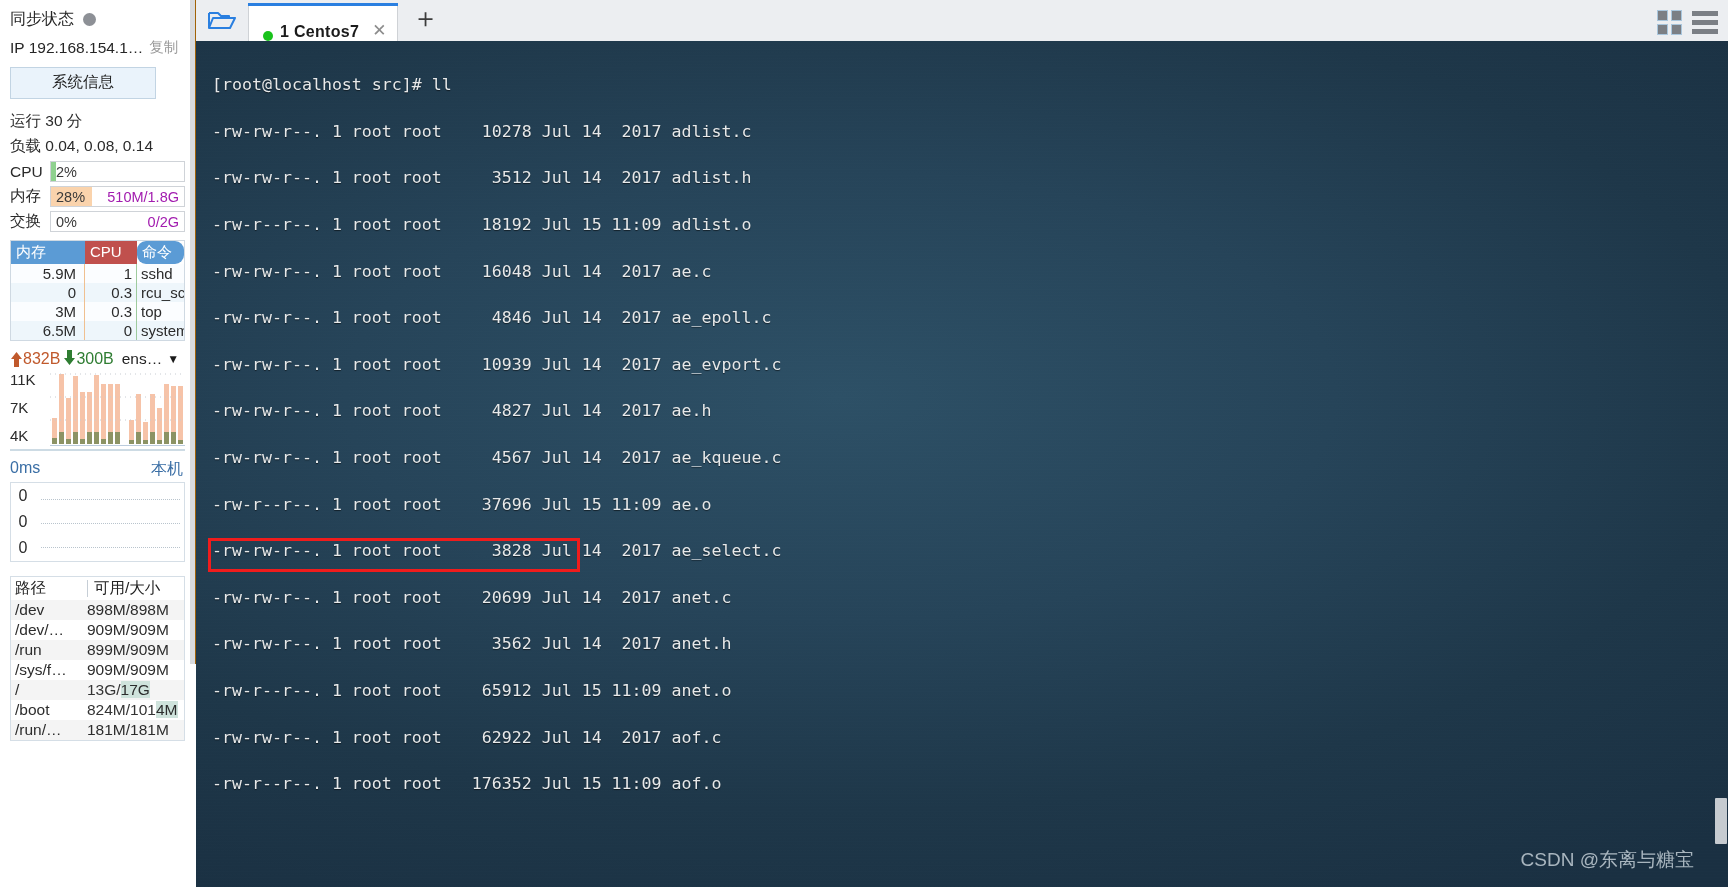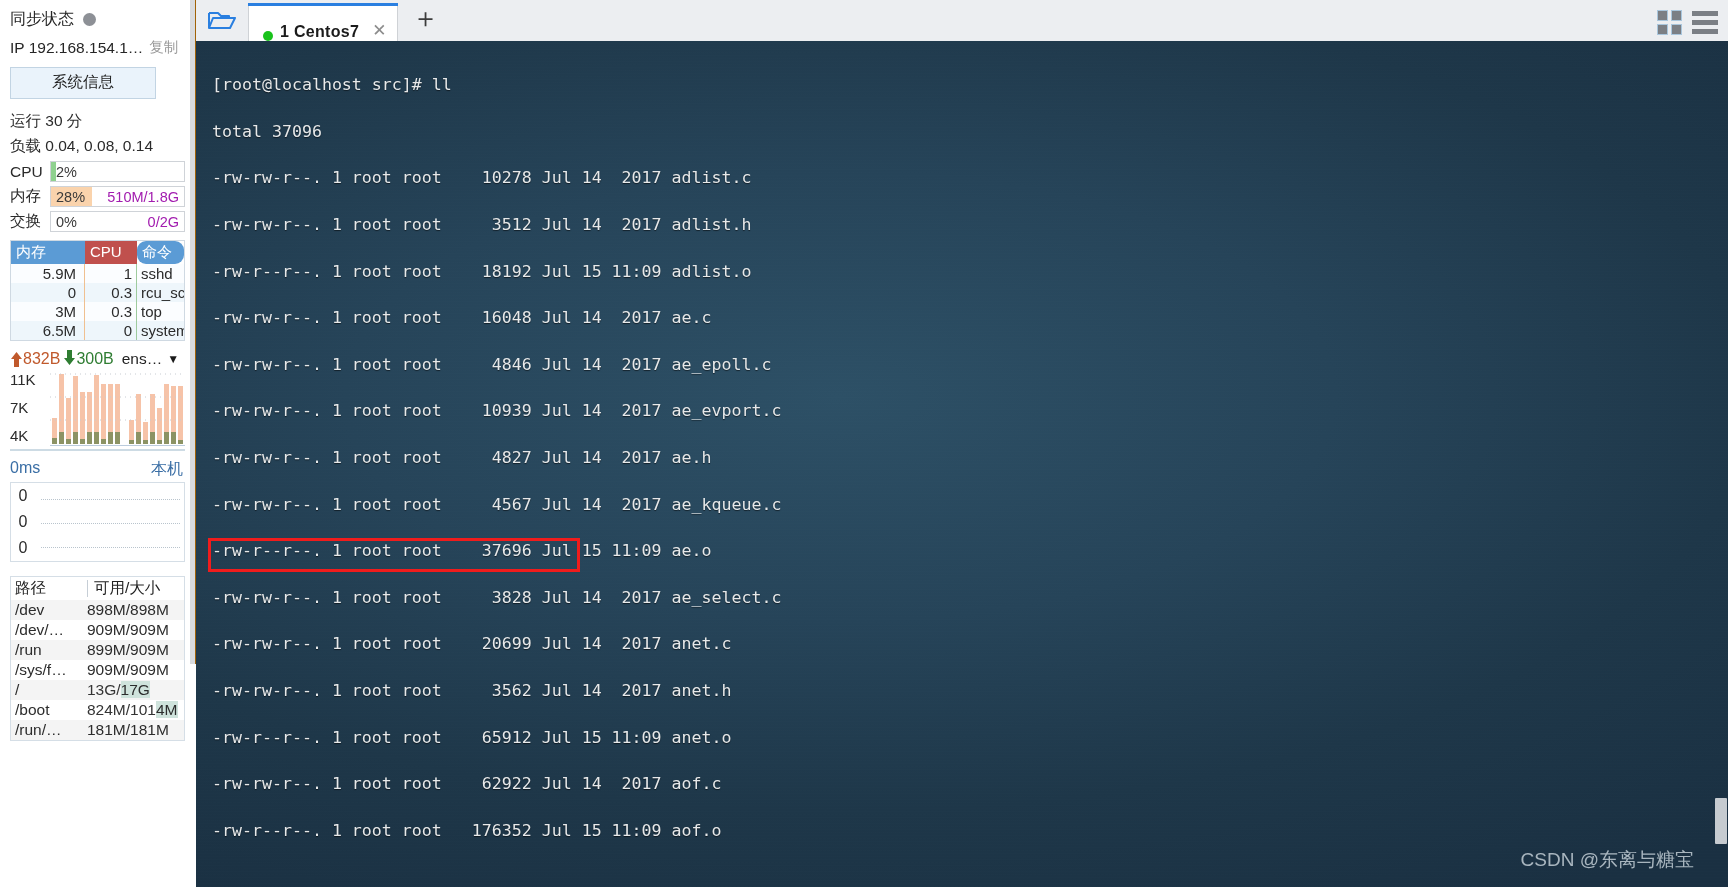--- a/index.html
+++ b/index.html
@@ -412,21 +412,20 @@
             <i></i>
           </span>
       </div>
     </div>
 
     <div class="term-wrap">
       <div class="term-bg"></div>
 
       <div class="term">
 <div class="ln">[root@localhost src]# ll</div>
-<div class="ln">total 37096</div>
 <div class="ln">-rw-rw-r--. 1 root root    10278 Jul 14  2017 adlist.c</div>
 <div class="ln">-rw-rw-r--. 1 root root     3512 Jul 14  2017 adlist.h</div>
 <div class="ln">-rw-r--r--. 1 root root    18192 Jul 15 11:09 adlist.o</div>
 <div class="ln">-rw-rw-r--. 1 root root    16048 Jul 14  2017 ae.c</div>
 <div class="ln">-rw-rw-r--. 1 root root     4846 Jul 14  2017 ae_epoll.c</div>
 <div class="ln">-rw-rw-r--. 1 root root    10939 Jul 14  2017 ae_evport.c</div>
 <div class="ln">-rw-rw-r--. 1 root root     4827 Jul 14  2017 ae.h</div>
 <div class="ln">-rw-rw-r--. 1 root root     4567 Jul 14  2017 ae_kqueue.c</div>
 <div class="ln">-rw-r--r--. 1 root root    37696 Jul 15 11:09 ae.o</div>
 <div class="ln">-rw-rw-r--. 1 root root     3828 Jul 14  2017 ae_select.c</div>

